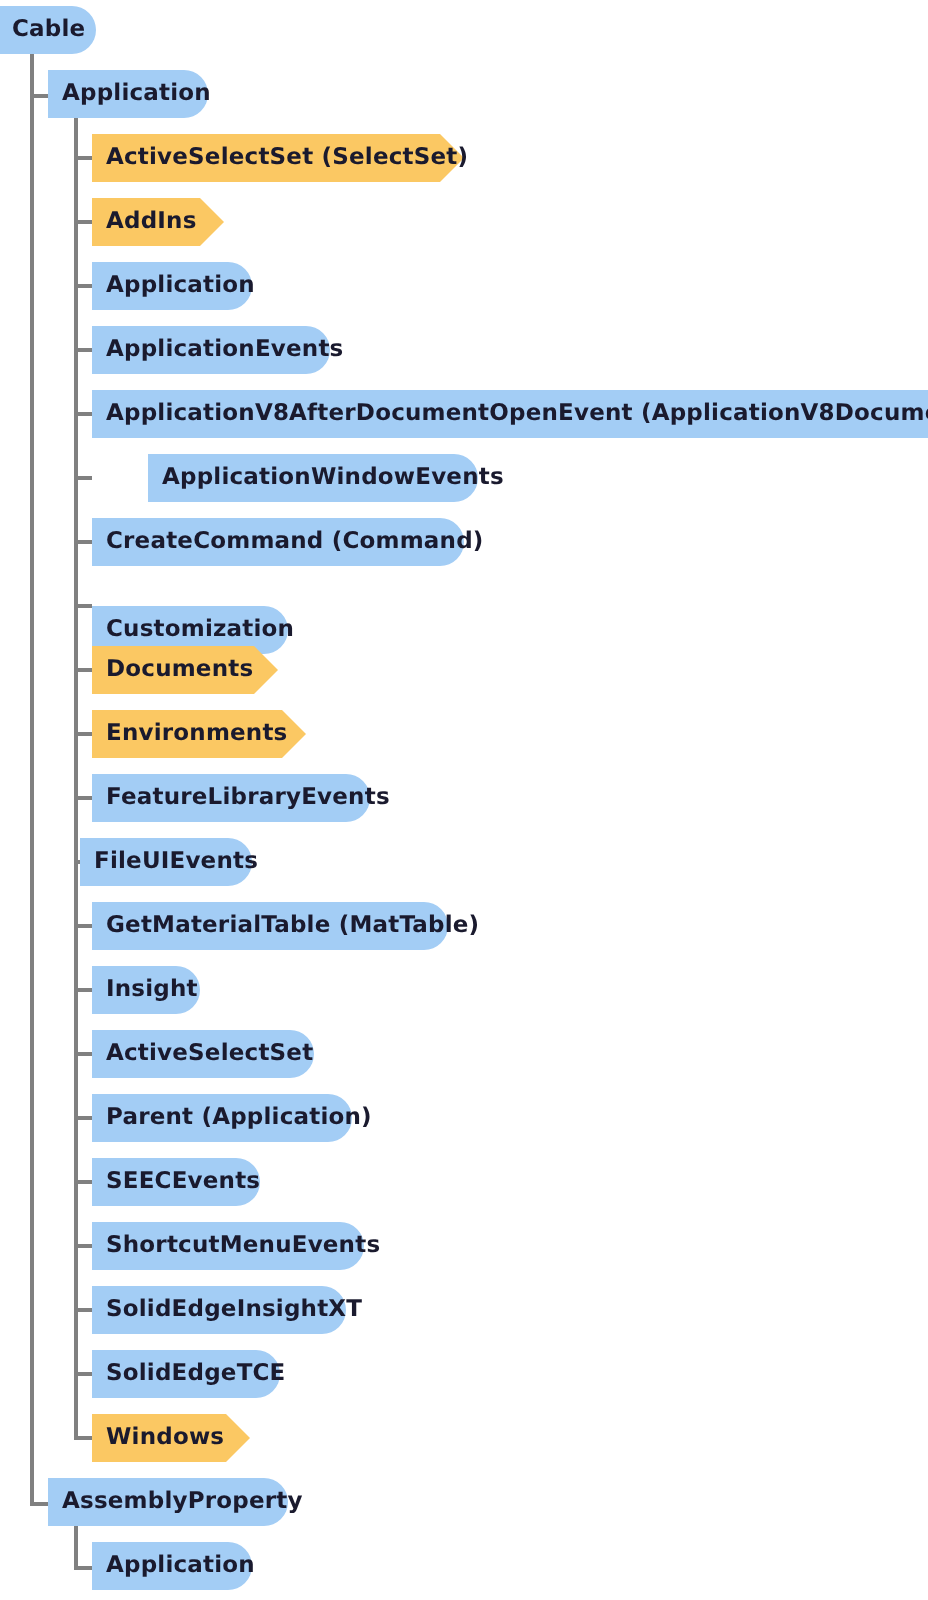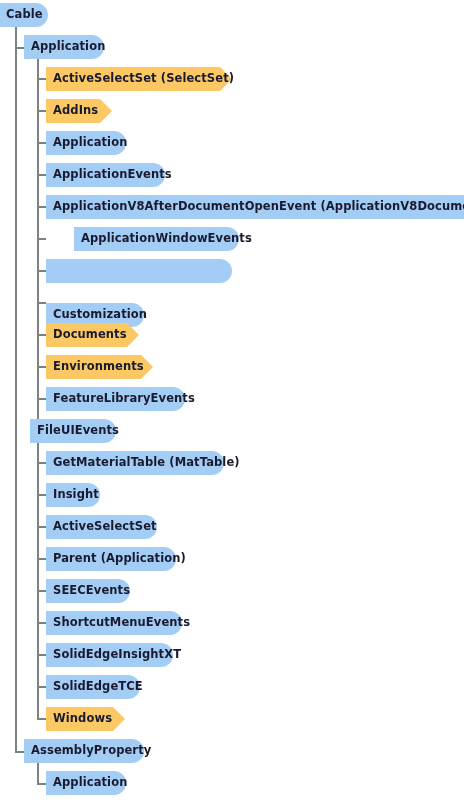--- a/index.html
+++ b/index.html
@@ -151,40 +151,41 @@
       <div class="node blue" style="left: 46px; top: 195px; width: 467px;">
         <div class="body" style="width: 467px;"></div>
         <span class="label">ApplicationV8AfterDocumentOpenEvent (ApplicationV8DocumentOpenEvent)</span>
       </div>
       <div class="node blue" style="left: 46px; top: 227px; width: 142px; margin-left: 28px;">
         <div class="body" style="width: 165px;"></div>
         <span class="label">ApplicationWindowEvents</span>
       </div>
       <div class="node blue" style="left: 46px; top: 259px; width: 186px;">
         <div class="body" style="width: 186px;"></div>
+        <span class="label">CreateCommand (Command)</span>
       </div>
       <div class="node blue" style="left: 46px; top: 291px; width: 98px; margin-top: 12px;">
         <div class="body" style="width: 98px;"></div>
         <span class="label">Customization</span>
       </div>
       <div class="node orange" style="left: 46px; top: 323px; width: 93px;">
         <div class="body" style="width: 81px;"></div>
         <div class="arrow" style="left: 81px;"></div>
         <span class="label">Documents</span>
       </div>
       <div class="node orange" style="left: 46px; top: 355px; width: 107px;">
         <div class="body" style="width: 95px;"></div>
         <div class="arrow" style="left: 95px;"></div>
         <span class="label">Environments</span>
       </div>
       <div class="node blue" style="left: 46px; top: 387px; width: 139px;">
         <div class="body" style="width: 139px;"></div>
         <span class="label">FeatureLibraryEvents</span>
       </div>
-      <div class="node blue" style="left: 30px; top: 419px; width: 86px;">
+      <div class="node blue" style="left: 40px; top: 419px; width: 86px;">
         <div class="body" style="width: 86px;"></div>
         <span class="label">FileUIEvents</span>
       </div>
       <div class="node blue" style="left: 46px; top: 451px; width: 178px;">
         <div class="body" style="width: 178px;"></div>
         <span class="label">GetMaterialTable (MatTable)</span>
       </div>
       <div class="node blue" style="left: 46px; top: 483px; width: 54px; text-align: right;">
         <div class="body" style="width: 54px;"></div>
         <span class="label">Insight</span>

